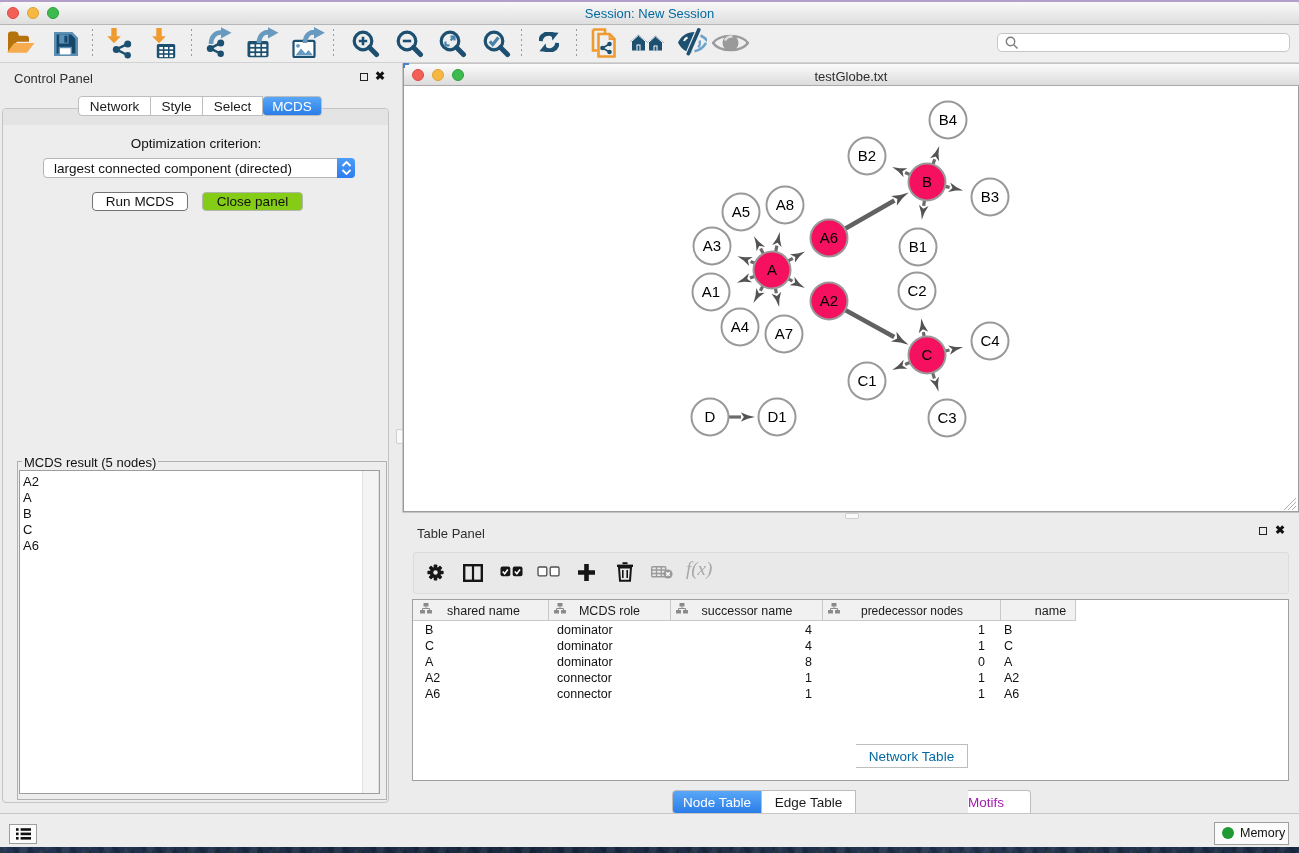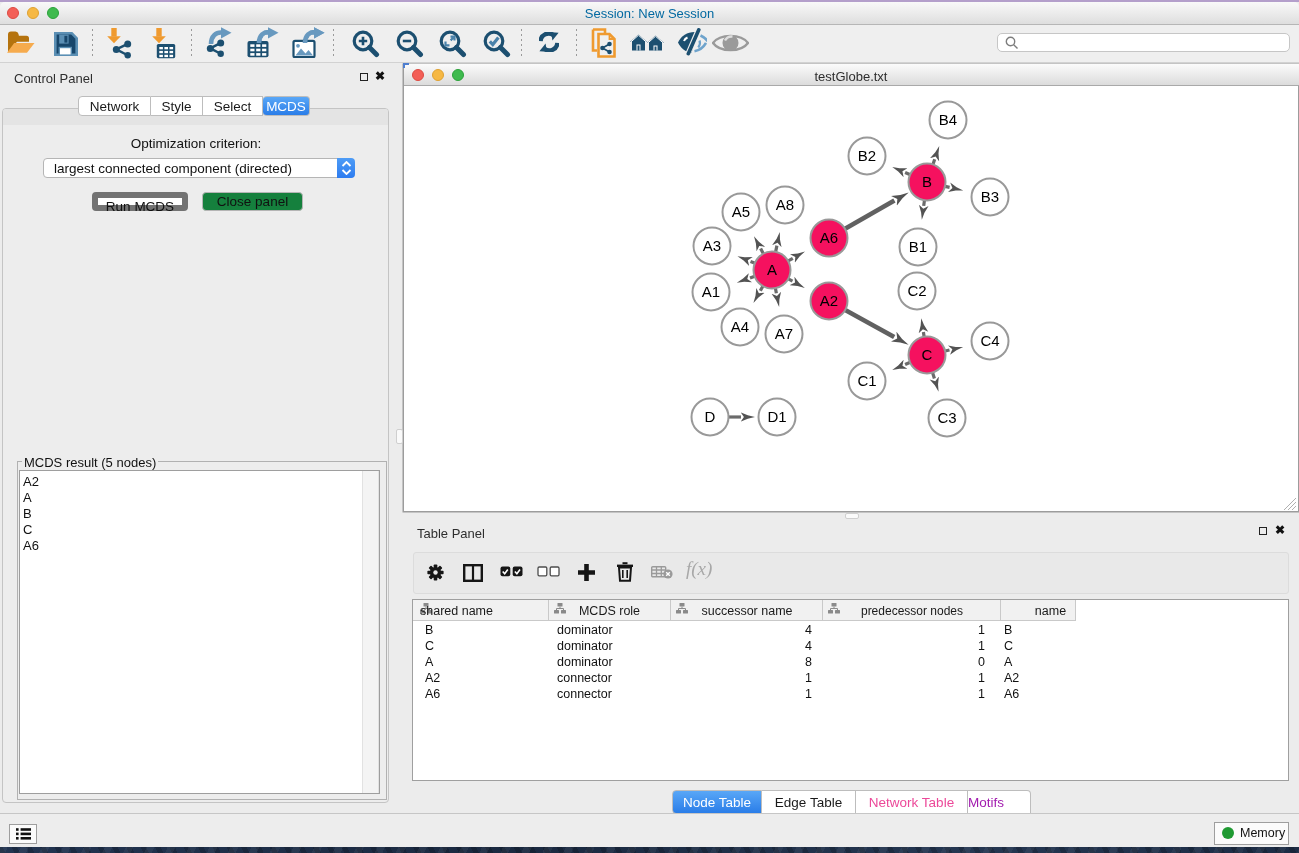--- a/index.html
+++ b/index.html
@@ -169,31 +169,31 @@
   </svg>
 <div class="abs" style="left:14px;top:71px;font-size:13px;color:#2e2e2e">Control Panel</div>
 <div class="abs" style="left:360px;top:73px;width:8px;height:8px;border:1.6px solid #222"></div>
 <div class="abs" style="left:375px;top:69px;font-size:12px;font-weight:bold;color:#111">✖</div>
 <div class="abs" style="left:2px;top:108px;width:387px;height:695px;background:#ededed;border:1px solid #c4c4c4;border-radius:4px"></div>
 <div class="abs" style="left:3px;top:109px;width:385px;height:16px;background:#e4e4e4;border-radius:3px 3px 0 0"></div>
 
 <div class="abs" style="left:78px;top:96px;width:73px;height:20px;background:#fff;color:#1a1a1a;border:1px solid #bdbdbd;border-left-width:1px;border-radius:4px 0 0 4px;font-size:13.5px;text-align:center;line-height:19px">Network</div>
 <div class="abs" style="left:151px;top:96px;width:52px;height:20px;background:#fff;color:#1a1a1a;border:1px solid #bdbdbd;border-left-width:0px;border-radius:0;font-size:13.5px;text-align:center;line-height:19px">Style</div>
 <div class="abs" style="left:203px;top:96px;width:60px;height:20px;background:#fff;color:#1a1a1a;border:1px solid #bdbdbd;border-left-width:0px;border-radius:0;font-size:13.5px;text-align:center;line-height:19px">Select</div>
-<div class="abs" style="left:263px;top:96px;width:47px;height:20px;background:linear-gradient(#59a7f7,#2a7de8);color:#fff;border:1px solid #bdbdbd;border-left-width:0px;border-radius:4px;font-size:13.5px;text-align:center;line-height:19px">MCDS</div>
+<div class="abs" style="left:263px;top:96px;width:59px;height:20px;background:linear-gradient(#59a7f7,#2a7de8);color:#fff;border:1px solid #bdbdbd;border-left-width:0px;border-radius:4px;font-size:13.5px;text-align:center;line-height:19px">MCDS</div>
 <div class="abs" style="left:62px;top:136px;width:268px;text-align:center;font-size:13.5px;color:#111">Optimization criterion:</div>
 <div class="abs" style="left:43px;top:158px;width:311px;height:20px;background:#fff;border:1px solid #b5b5b5;border-radius:4px"></div>
 <div class="abs" style="left:54px;top:161px;font-size:13.5px;color:#111">largest connected component (directed)</div>
 <div class="abs" style="left:337px;top:158px;width:18px;height:20px;background:linear-gradient(#4e9cf6,#2d7cf0);border-radius:0 4px 4px 0"></div>
 <svg class="abs" style="left:340px;top:161px" width="13" height="14" viewBox="0 0 13 14">
 <path d="M2.5,5 L6.5,1 L10.5,5" stroke="#fff" stroke-width="1.8" fill="none"></path>
 <path d="M2.5,9 L6.5,13 L10.5,9" stroke="#fff" stroke-width="1.8" fill="none"></path>
   </svg>
-<div class="abs" style="left:92px;top:192px;width:96px;height:19px;background:#fff;border:6px solid #737373;border-radius:4px;font-size:13.5px;text-align:center;line-height:18px;color:#111">Run MCDS</div>
-<div class="abs" style="left:202px;top:192px;width:101px;height:19px;background:#15803d;border:1px solid #b5b5b5;border-radius:4px;font-size:13.5px;text-align:center;line-height:18px;color:#111">Close panel</div>
+<div class="abs" style="left:92px;top:192px;width:96px;height:19px;background:#fff;border:1px solid #737373;border-radius:4px;font-size:13.5px;text-align:center;line-height:18px;color:#111">Run MCDS</div>
+<div class="abs" style="left:202px;top:192px;width:101px;height:19px;background:#84cc16;border:1px solid #b5b5b5;border-radius:4px;font-size:13.5px;text-align:center;line-height:18px;color:#111">Close panel</div>
 
 <div class="abs" style="left:17px;top:461px;width:370px;height:339px;border:1px solid #b1b1b1"></div>
 <div class="abs" style="left:22px;top:455px;background:#ededed;font-size:13px;color:#111;padding:0 2px">MCDS result (5 nodes)</div>
 <div class="abs" style="left:19px;top:470px;width:361px;height:324px;background:#fff;border:1px solid #9e9e9e"></div>
 <div class="abs" style="left:362px;top:471px;width:17px;height:322px;background:#f4f4f4;border-left:1px solid #e2e2e2;border-right:1px solid #e2e2e2"></div>
 <div class="abs" style="left:23px;top:474px;font-size:13px;color:#111;line-height:16px">A2<br>A<br>B<br>C<br>A6</div>
 
 <div class="abs" style="left:403px;top:64px;width:896px;height:448px;background:#fff;border:1px solid #9c9c9c;box-shadow:0 0 0 0.5px #9c9c9c"></div>
 <div class="abs" style="left:404px;top:64px;width:895px;height:22px;background:linear-gradient(#fbfbfb,#dcdcdc);border-bottom:1px solid #a9a9a9"></div>
 <div class="abs" style="left:412px;top:69px;width:12px;height:12px;border-radius:50%;background:#f35f57;border:0.5px solid #dd4a42"></div>
@@ -358,21 +358,21 @@
     <path d="M6,3.6 V5.5 M2.5,7 V5.5 H9.5 V7" stroke="#8a8a8a" stroke-width="1" fill="none"></path>
   </svg>
 <svg style="position:absolute;left:828px;top:603px" width="12" height="11" viewBox="0 0 12 11">
     <g fill="#8a8a8a">
       <rect x="3.5" y="0" width="5" height="3.6" rx="0.5"></rect>
       <rect x="0" y="7" width="5" height="3.6" rx="0.5"></rect>
       <rect x="7" y="7" width="5" height="3.6" rx="0.5"></rect>
     </g>
     <path d="M6,3.6 V5.5 M2.5,7 V5.5 H9.5 V7" stroke="#8a8a8a" stroke-width="1" fill="none"></path>
   </svg>
-<div class="abs" style="left:420px;top:604px;width:127px;font-size:12.5px;color:#1a1a1a">shared name</div>
+<div class="abs" style="left:420px;top:604px;width:127px;text-align:center;font-size:12.5px;color:#1a1a1a">shared name</div>
 <div class="abs" style="left:549px;top:604px;width:121px;text-align:center;font-size:12.5px;color:#1a1a1a">MCDS role</div>
 <div class="abs" style="left:672px;top:604px;width:150px;text-align:center;font-size:12.5px;color:#1a1a1a">successor name</div>
 <div class="abs" style="left:824px;top:604px;width:176px;text-align:center;font-size:12px;color:#1a1a1a">predecessor nodes</div>
 <div class="abs" style="left:1002px;top:604px;width:97px;text-align:center;font-size:12.5px;color:#1a1a1a">name</div>
 <div class="abs" style="left:425px;top:623px;font-size:12.5px;color:#111">B</div>
 <div class="abs" style="left:557px;top:623px;font-size:12.5px;color:#111">dominator</div>
 <div class="abs" style="left:700px;top:623px;width:112px;text-align:right;font-size:12.5px;color:#111">4</div>
 <div class="abs" style="left:860px;top:623px;width:125px;text-align:right;font-size:12.5px;color:#111">1</div>
 <div class="abs" style="left:1004px;top:623px;font-size:12.5px;color:#111">B</div>
 <div class="abs" style="left:425px;top:639px;font-size:12.5px;color:#111">C</div>
@@ -390,21 +390,21 @@
 <div class="abs" style="left:700px;top:671px;width:112px;text-align:right;font-size:12.5px;color:#111">1</div>
 <div class="abs" style="left:860px;top:671px;width:125px;text-align:right;font-size:12.5px;color:#111">1</div>
 <div class="abs" style="left:1004px;top:671px;font-size:12.5px;color:#111">A2</div>
 <div class="abs" style="left:425px;top:687px;font-size:12.5px;color:#111">A6</div>
 <div class="abs" style="left:557px;top:687px;font-size:12.5px;color:#111">connector</div>
 <div class="abs" style="left:700px;top:687px;width:112px;text-align:right;font-size:12.5px;color:#111">1</div>
 <div class="abs" style="left:860px;top:687px;width:125px;text-align:right;font-size:12.5px;color:#111">1</div>
 <div class="abs" style="left:1004px;top:687px;font-size:12.5px;color:#111">A6</div>
 <div class="abs" style="left:672px;top:790px;width:90px;height:24px;background:linear-gradient(#59a7f7,#2a7de8);color:#fff;border:1px solid #bdbdbd;border-left-width:1px;border-radius:4px 0 0 4px;font-size:13.5px;text-align:center;line-height:23px">Node Table</div>
 <div class="abs" style="left:762px;top:790px;width:94px;height:24px;background:#fff;color:#1a1a1a;border:1px solid #bdbdbd;border-left-width:0px;border-radius:0;font-size:13.5px;text-align:center;line-height:23px">Edge Table</div>
-<div class="abs" style="left:856px;top:790px;width:112px;height:24px;background:#fff;color:#ec4899;border:1px solid #bdbdbd;border-left-width:0px;border-radius:0;font-size:13.5px;text-align:center;line-height:23px">Network Table</div>
+<div class="abs" style="left:856px;top:744px;width:112px;height:24px;background:#fff;color:#0369a1;border:1px solid #bdbdbd;border-left-width:0px;border-radius:0;font-size:13.5px;text-align:center;line-height:23px">Network Table</div>
 <div class="abs" style="left:968px;top:790px;width:63px;height:32px;background:#fff;color:#a21caf;border:1px solid #bdbdbd;border-left-width:0px;border-radius:0 4px 4px 0;font-size:13.5px;text-align:left;line-height:23px">Motifs</div>
 <div class="abs" style="left:0;top:813px;width:1299px;height:34px;background:#ededed;border-top:1px solid #c6c6c6"></div>
 <div class="abs" style="left:9px;top:824px;width:28px;height:20px;background:#fbfbfb;border:1px solid #9e9e9e"></div>
 <svg class="abs" style="left:15.5px;top:828px" width="15" height="12" viewBox="0 0 15 12">
 <g fill="#111">
       <rect x="0" y="0.2" width="2.6" height="2.6"></rect>
       <rect x="0" y="4.6" width="2.6" height="2.6"></rect>
       <rect x="0" y="9" width="2.6" height="2.6"></rect>
 <rect x="4.6" y="0.2" width="10.4" height="2.6"></rect>
       <rect x="4.6" y="4.6" width="10.4" height="2.6"></rect>

